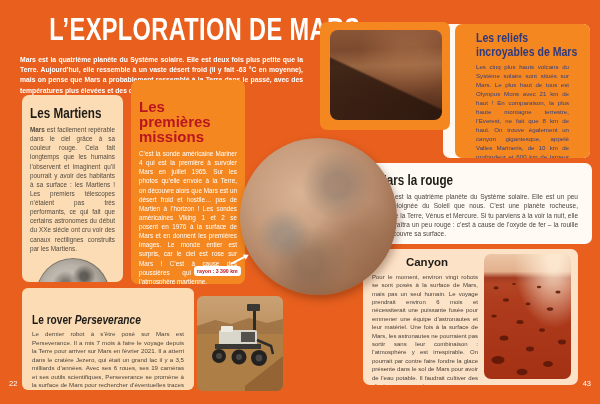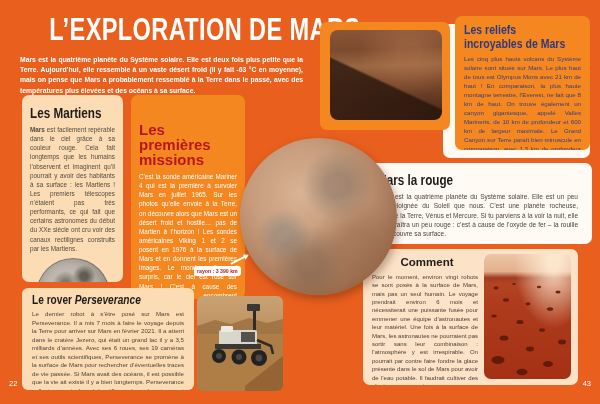--- a/index.html
+++ b/index.html
@@ -29,21 +29,21 @@
   .scope { width:74px; height:74px; border-radius:50%; margin:5px auto 0;
     background:
       radial-gradient(circle at 30% 70%, rgba(30,28,25,.65) 4%, rgba(30,28,25,0) 12%),
       radial-gradient(circle at 65% 25%, rgba(35,32,28,.6) 5%, rgba(35,32,28,0) 16%),
       radial-gradient(circle at 72% 60%, rgba(60,55,48,.55) 8%, rgba(60,55,48,0) 22%),
       radial-gradient(circle at 40% 35%, rgba(50,46,40,.5) 6%, rgba(50,46,40,0) 20%),
       radial-gradient(circle at 45% 45%, #D9D4CC 0%, #B9B2A8 45%, #8F877C 75%, #5E5850 100%);
     box-shadow: inset 0 0 0 1px rgba(60,55,48,.4); }
 
   
-  .missions { left:131px; top:95px; width:114px; height:204px; background:#F4871F; padding:27px 8px; }
+  .missions { left:131px; top:80px; width:114px; height:204px; background:#F4871F; padding:19px 8px; }
   .missions h2 { font-size:15px; line-height:1.0; color:#B9161F; margin-bottom:5px; }
   .missions .body-txt { font-size:6.35px; line-height:1.44; color:#fff; }
 
   
   .planet { position:absolute; left:240px; top:138px; width:157px; height:157px; border-radius:50%; z-index:6;
     background:
       radial-gradient(circle at 28% 62%, rgba(105,120,130,.35) 6%, rgba(105,120,130,0) 18%),
       radial-gradient(circle at 62% 30%, rgba(110,100,95,.4) 8%, rgba(110,100,95,0) 24%),
       radial-gradient(circle at 75% 70%, rgba(150,105,75,.5) 10%, rgba(150,105,75,0) 30%),
       radial-gradient(circle at 45% 80%, rgba(95,75,60,.35) 8%, rgba(95,75,60,0) 25%),
@@ -52,21 +52,21 @@
   .radius-label { position:absolute; left:194px; top:266px; z-index:7; background:#fff;
     color:#C2161E; font-size:5.2px; font-weight:bold; padding:2px 3px; border-radius:3px; }
   .radius-arrow { position:absolute; left:230px; top:259px; width:17px; height:2px; background:#fff;
     transform:rotate(-27deg); z-index:7; }
   .radius-arrow:after { content:""; position:absolute; right:-3px; top:-2px;
     border-left:5px solid #fff; border-top:3px solid transparent; border-bottom:3px solid transparent; }
 
   
   .photo-frame { left:320px; top:22px; width:130px; height:108px; background:#F4871F; z-index:2; }
   .reliefs-white { left:443px; top:24px; width:147px; height:134px; background:#FFF9F1; z-index:1; }
-  .reliefs-panel { left:455px; top:16px; width:135px; height:134px; background:#F4871F; z-index:2; padding:7px 9px; }
+  .reliefs-panel { left:455px; top:24px; width:135px; height:134px; background:#F4871F; z-index:2; padding:7px 21px; }
   .reliefs-panel h2 { font-size:13.5px; line-height:1.05; color:#2E3A7F; margin-bottom:4px; }
   .reliefs-panel .body-txt { font-size:6.15px; line-height:1.46; color:#333F82; }
   .terrain-photo { position:absolute; left:330px; top:30px; width:112px; height:90px; border-radius:8px; z-index:3;
     background:
       linear-gradient(205deg, rgba(25,12,6,0) 55%, rgba(35,18,10,.75) 57%, rgba(55,30,18,.8) 100%),
       radial-gradient(ellipse at 70% 25%, rgba(180,120,80,.45) 10%, rgba(180,120,80,0) 45%),
       linear-gradient(178deg, #8A5638 0%, #7C4A2E 22%, #9A6743 40%, #7D4B2E 58%, #5E3520 80%, #46261A 100%); }
 
   
   .rouge { left:363px; top:163px; width:229px; height:81px; background:#FFFBF4; z-index:4; padding:8px 14px 6px; }
@@ -77,21 +77,21 @@
   .voyage { left:363px; top:249px; width:215px; height:136px; background:#FCE2C6; padding:7px 0 0 9px; }
   .voyage .txtcol { width:110px; }
   .voyage h2 { font-size:11.5px; line-height:1.12; text-align:center; }
   .voyage .body-txt { font-size:6.0px; line-height:1.4; color:#463F38; margin-top:4px; width:106px; }
   .surface-photo { position:absolute; right:7px; top:5px; width:87px; height:125px; border-radius:7px; overflow:hidden;
     background:
       radial-gradient(ellipse at 80% 6%, rgba(255,238,215,.85) 5%, rgba(255,238,215,0) 40%),
       linear-gradient(180deg, #ECC6A6 0%, #E3B08D 14%, #A33A20 19%, #B24524 24%, #AE3B1C 40%, #A53114 100%); }
 
   
-  .rover-card { left:22px; top:288px; width:172px; height:102px; background:#FBDCB4; padding:4px 10px; border-radius:6px; }
+  .rover-card { left:22px; top:288px; width:172px; height:102px; background:#FBDCB4; padding:24px 10px; border-radius:6px; }
   .rover-card h2 { font-size:13px; margin-bottom:3px; }
   .rover-card .body-txt { font-size:6.15px; line-height:1.39; color:#4C443C; }
   .rover-photo { position:absolute; left:197px; top:296px; width:86px; height:95px; border-radius:6px; overflow:hidden;
     background:linear-gradient(180deg,#C9A173 0%, #BE9262 38%, #B08049 55%, #A5773F 100%); }
 
   .pagenum { position:absolute; top:379px; color:#fff; font-size:7.5px; font-weight:normal; }
   .pagenum.left { left:9px; } .pagenum.right { right:9px; }
   .it { font-style:italic; }
 </style>
 </head>
@@ -129,21 +129,21 @@
     <p class="body-txt"><b>Mars</b><span> est la quatrième planète du Système solaire. Elle est un peu plus éloignée du Soleil que nous. C’est une planète rocheuse, comme la Terre, Vénus et Mercure. Si tu parviens à la voir la nuit, elle t’apparaîtra un peu rouge : c’est à cause de l’oxyde de fer – la rouille – qui couvre sa surface.</span></p>
   </section>
 
   <div class="planet"></div>
   <div class="radius-arrow"></div>
   <div class="radius-label">rayon : 3 390 km</div>
 
   <section class="card voyage">
     <div class="txtcol">
       <h2>
-        <div>Comment</div>
+        <div>Canyon</div>
       </h2>
       <p class="body-txt">Pour le moment, environ vingt robots se sont posés à la surface de Mars, mais pas un seul humain. Le voyage prendrait environ 6 mois et nécessiterait une puissante fusée pour emmener une équipe d’astronautes et leur matériel. Une fois à la surface de Mars, les astronautes ne pourraient pas sortir sans leur combinaison : l’atmosphère y est irrespirable. On pourrait par contre faire fondre la glace présente dans le sol de Mars pour avoir de l’eau potable. Il faudrait cultiver des plantes pour pouvoir manger.</p>
     </div>
     <div class="surface-photo">
       <svg width="87" height="125" viewBox="0 0 87 125">
         <g fill="#5A1708" opacity="0.85">
           <ellipse cx="12" cy="34" rx="2.5" ry="1.4"></ellipse>
             <ellipse cx="30" cy="30" rx="1.8" ry="1"></ellipse>
           <ellipse cx="55" cy="33" rx="2.2" ry="1.2"></ellipse>
             <ellipse cx="74" cy="38" rx="2.6" ry="1.5"></ellipse>

